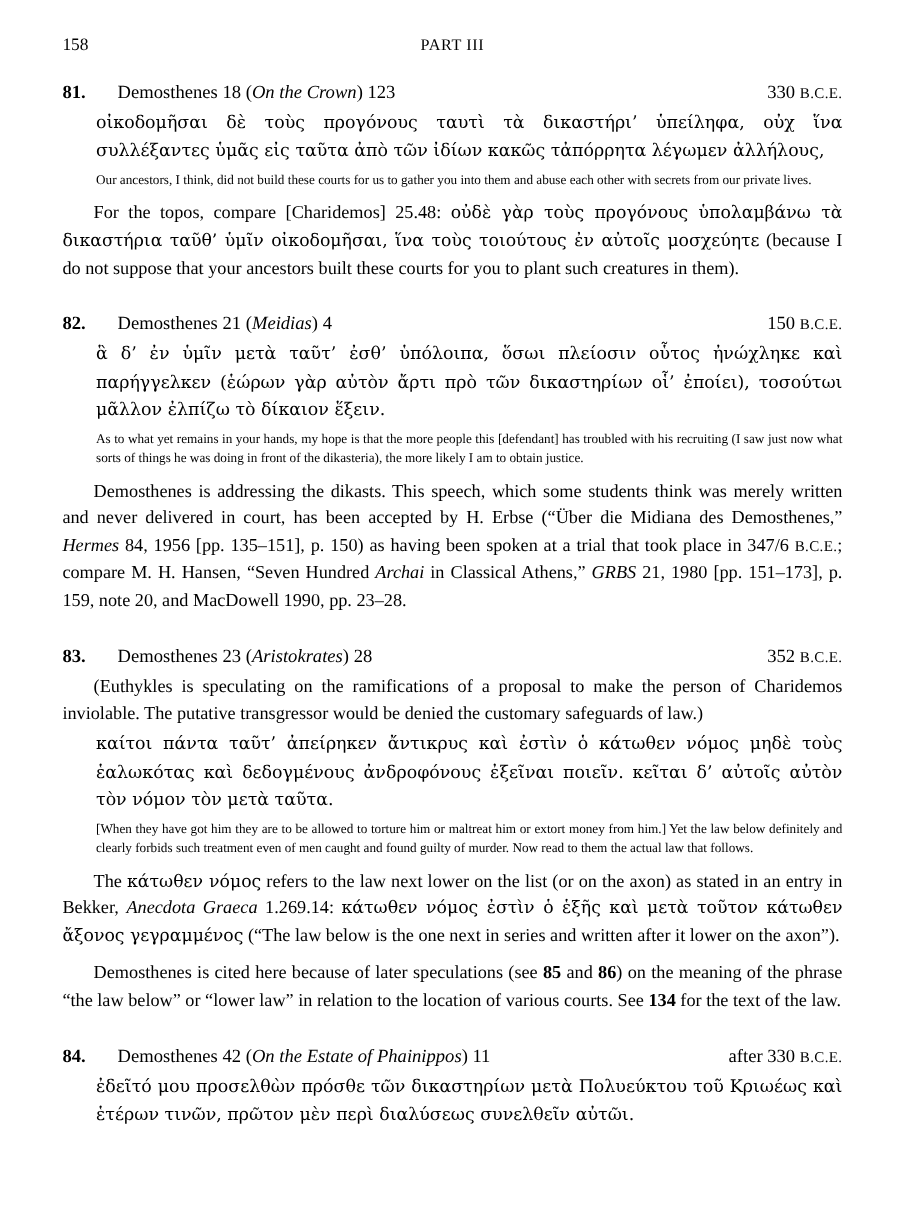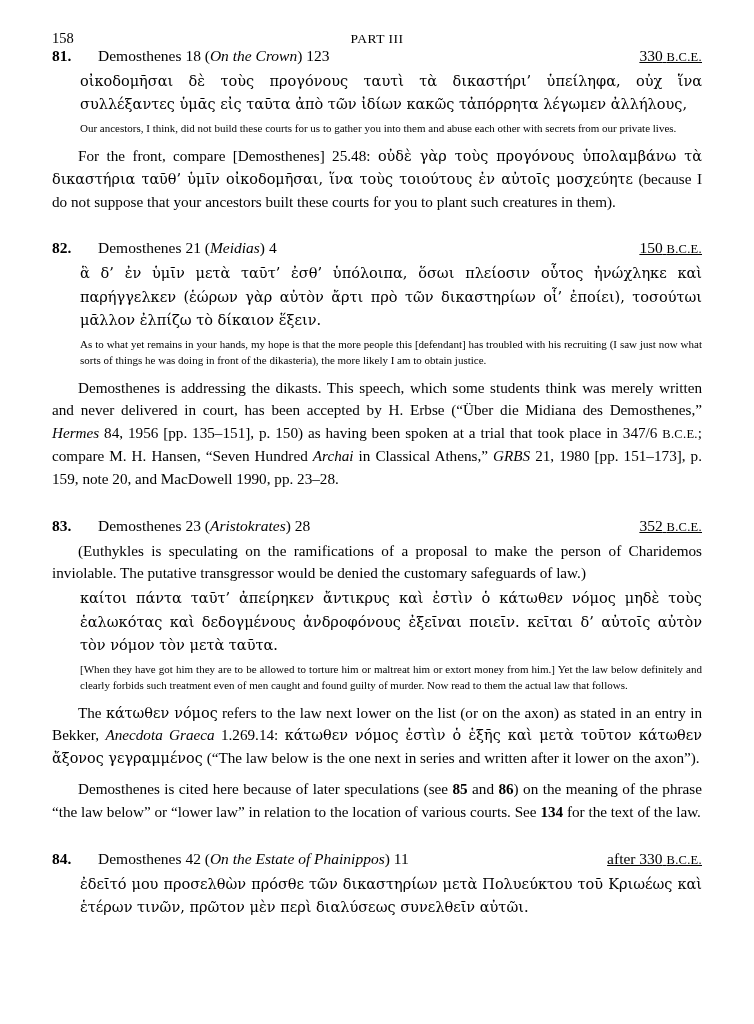--- a/index.html
+++ b/index.html
@@ -25,20 +25,21 @@
   .content {
     position: absolute;
     left: 52px;
     top: 30px;
     width: 650px;
   }
   .running-head {
     display: flex;
     align-items: baseline;
     font-size: 14.5px;
+    margin-bottom: 22px;
   }
   .folio {
     width: 120px;
     text-align: left;
   }
   .head-title {
     flex: 1;
     text-align: center;
     letter-spacing: 0.5px;
     font-size: 13.5px;
@@ -65,21 +66,20 @@
     margin-left: 20px;
   }
   .entry-title i {
     font-style: italic;
   }
   .entry-date {
     flex: none;
     text-align: right;
     white-space: nowrap;
     font-size: 15.5px;
-    text-decoration: underline;
   }
   .sc {
     font-size: 12.5px;
     letter-spacing: 0.3px;
   }
   .greek {
     font-size: 14.5px;
     line-height: 1.62;
     text-align: justify;
     margin: 2px 0 4px 28px;
@@ -120,21 +120,21 @@
     </div>
 
     <div class="entry">
       <div class="entry-head">
         <span class="entry-num">81.</span>
         <span class="entry-title"><span>Demosthenes 18 (</span><i>On the Crown</i><span>) 123</span></span>
         <span class="entry-date"><span>330</span> <span class="sc">B.C.E.</span></span>
       </div>
       <div class="greek">οἰκοδομῆσαι δὲ τοὺς προγόνους ταυτὶ τὰ δικαστήρι’ ὑπείληφα, οὐχ ἵνα συλλέξαντες ὑμᾶς εἰς ταῦτα ἀπὸ τῶν ἰδίων κακῶς τἀπόρρητα λέγωμεν ἀλλήλους,</div>
       <div class="trans">Our ancestors, I think, did not build these courts for us to gather you into them and abuse each other with secrets from our private lives.</div>
-      <div class="para"><span>For the front, compare [Demosthenes] 25.48:</span> <span class="inline-greek">οὐδὲ γὰρ τοὺς προγόνους ὑπολαμβάνω τὰ δικαστήρια ταῦθ’ ὑμῖν οἰκοδομῆσαι, ἵνα τοὺς τοιούτους ἐν αὐτοῖς μοσχεύητε</span> <span>(because I do not suppose that your ancestors built these courts for you to plant such creatures in them).</span></div>
+      <div class="para"><span>For the topos, compare [Charidemos] 25.48:</span> <span class="inline-greek">οὐδὲ γὰρ τοὺς προγόνους ὑπολαμβάνω τὰ δικαστήρια ταῦθ’ ὑμῖν οἰκοδομῆσαι, ἵνα τοὺς τοιούτους ἐν αὐτοῖς μοσχεύητε</span> <span>(because I do not suppose that your ancestors built these courts for you to plant such creatures in them).</span></div>
     </div>
 
     <div class="spacer-md"></div>
 
     <div class="entry">
       <div class="entry-head">
         <span class="entry-num">82.</span>
         <span class="entry-title"><span>Demosthenes 21 (</span><i>Meidias</i><span>) 4</span></span>
         <span class="entry-date"><span>150</span> <span class="sc">B.C.E.</span></span>
       </div>

